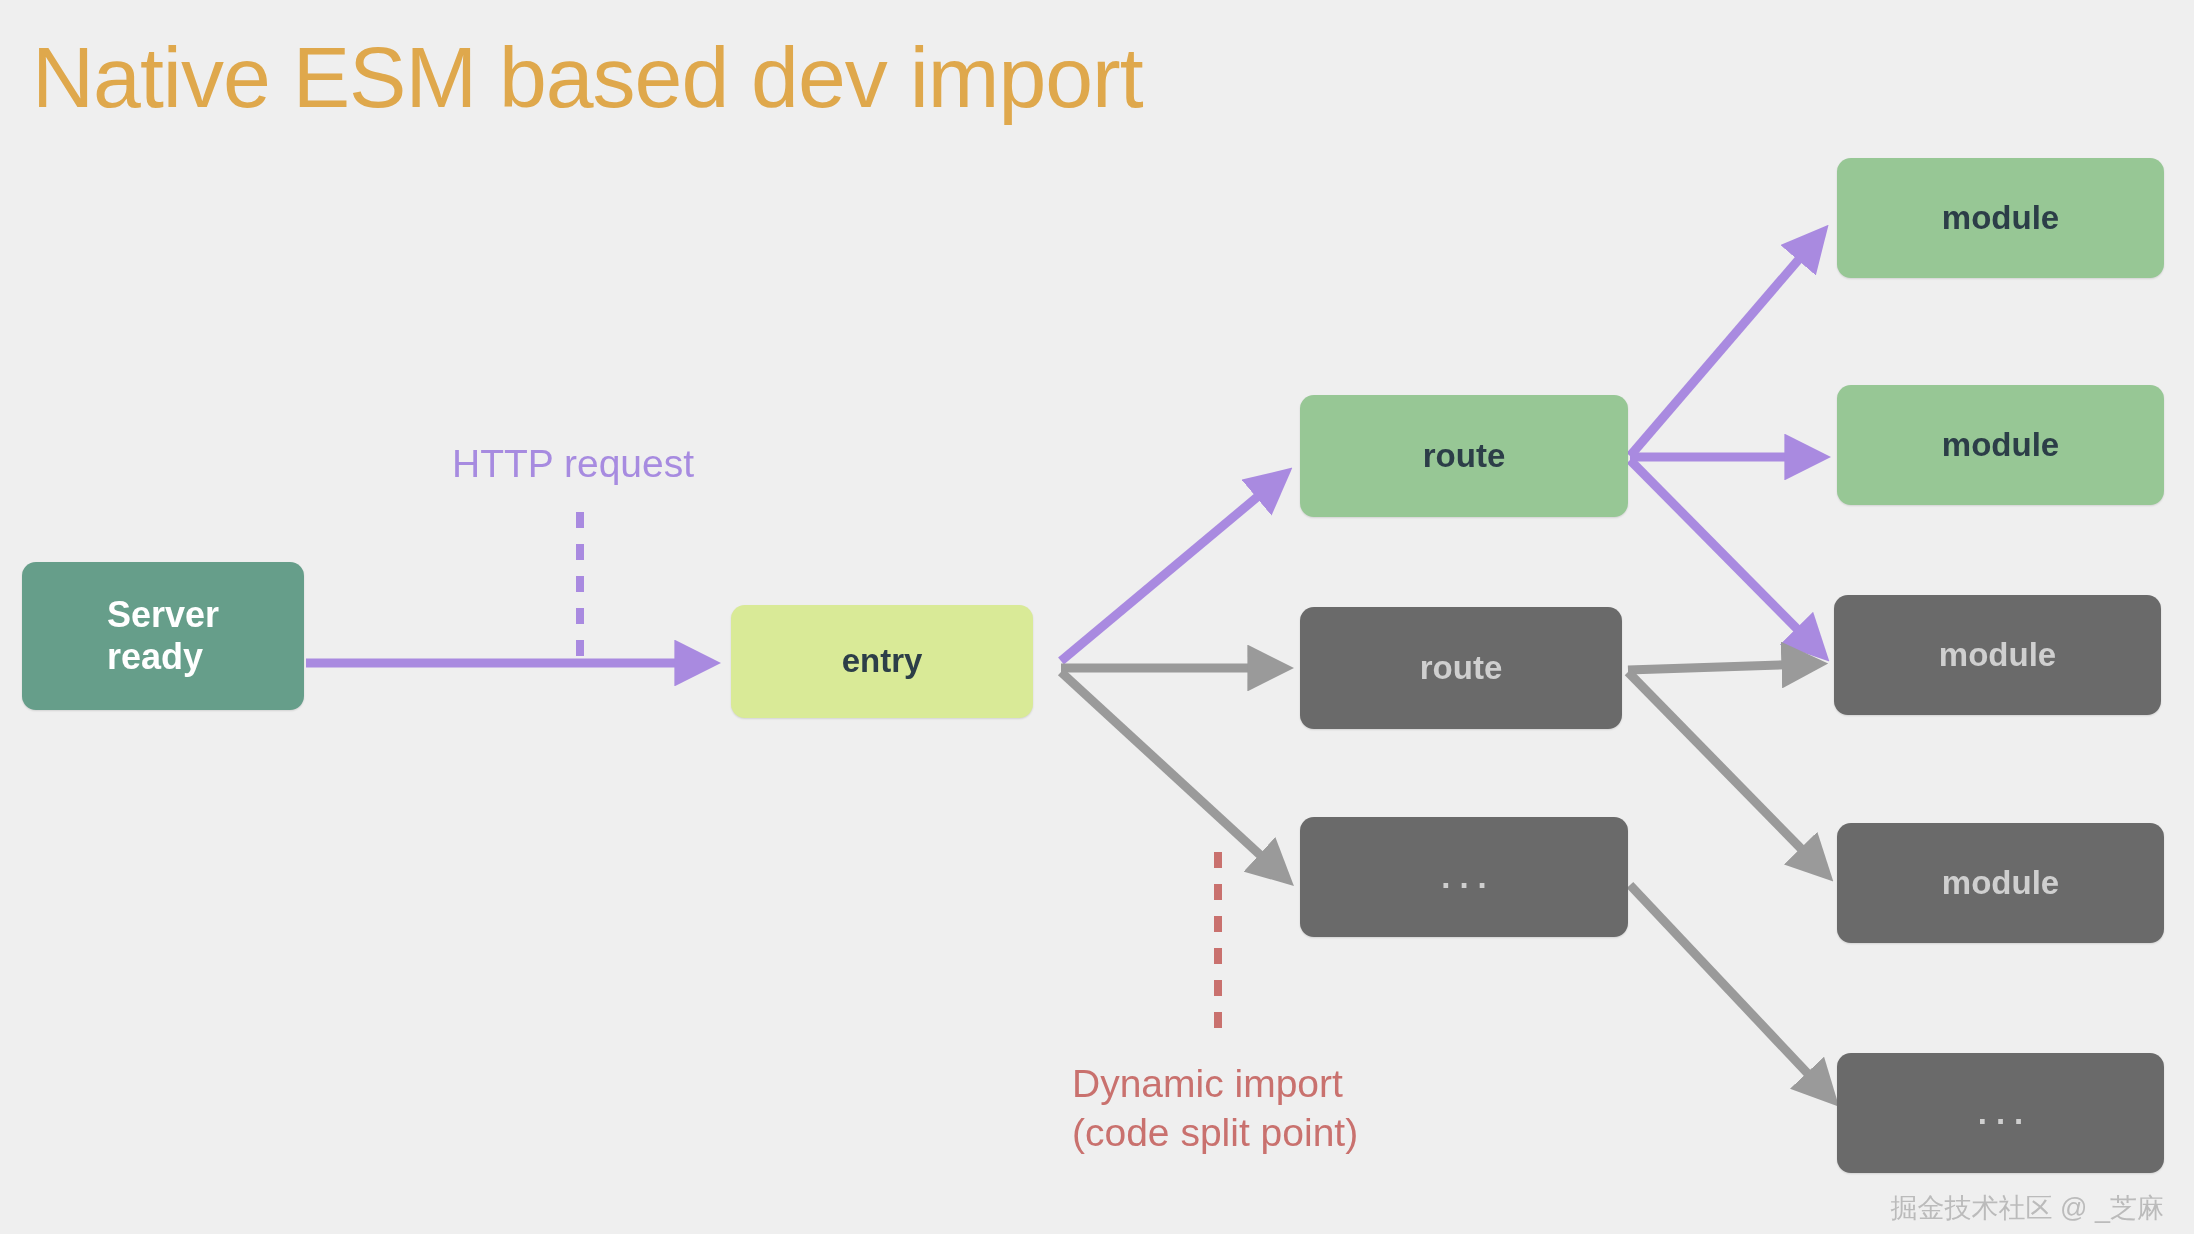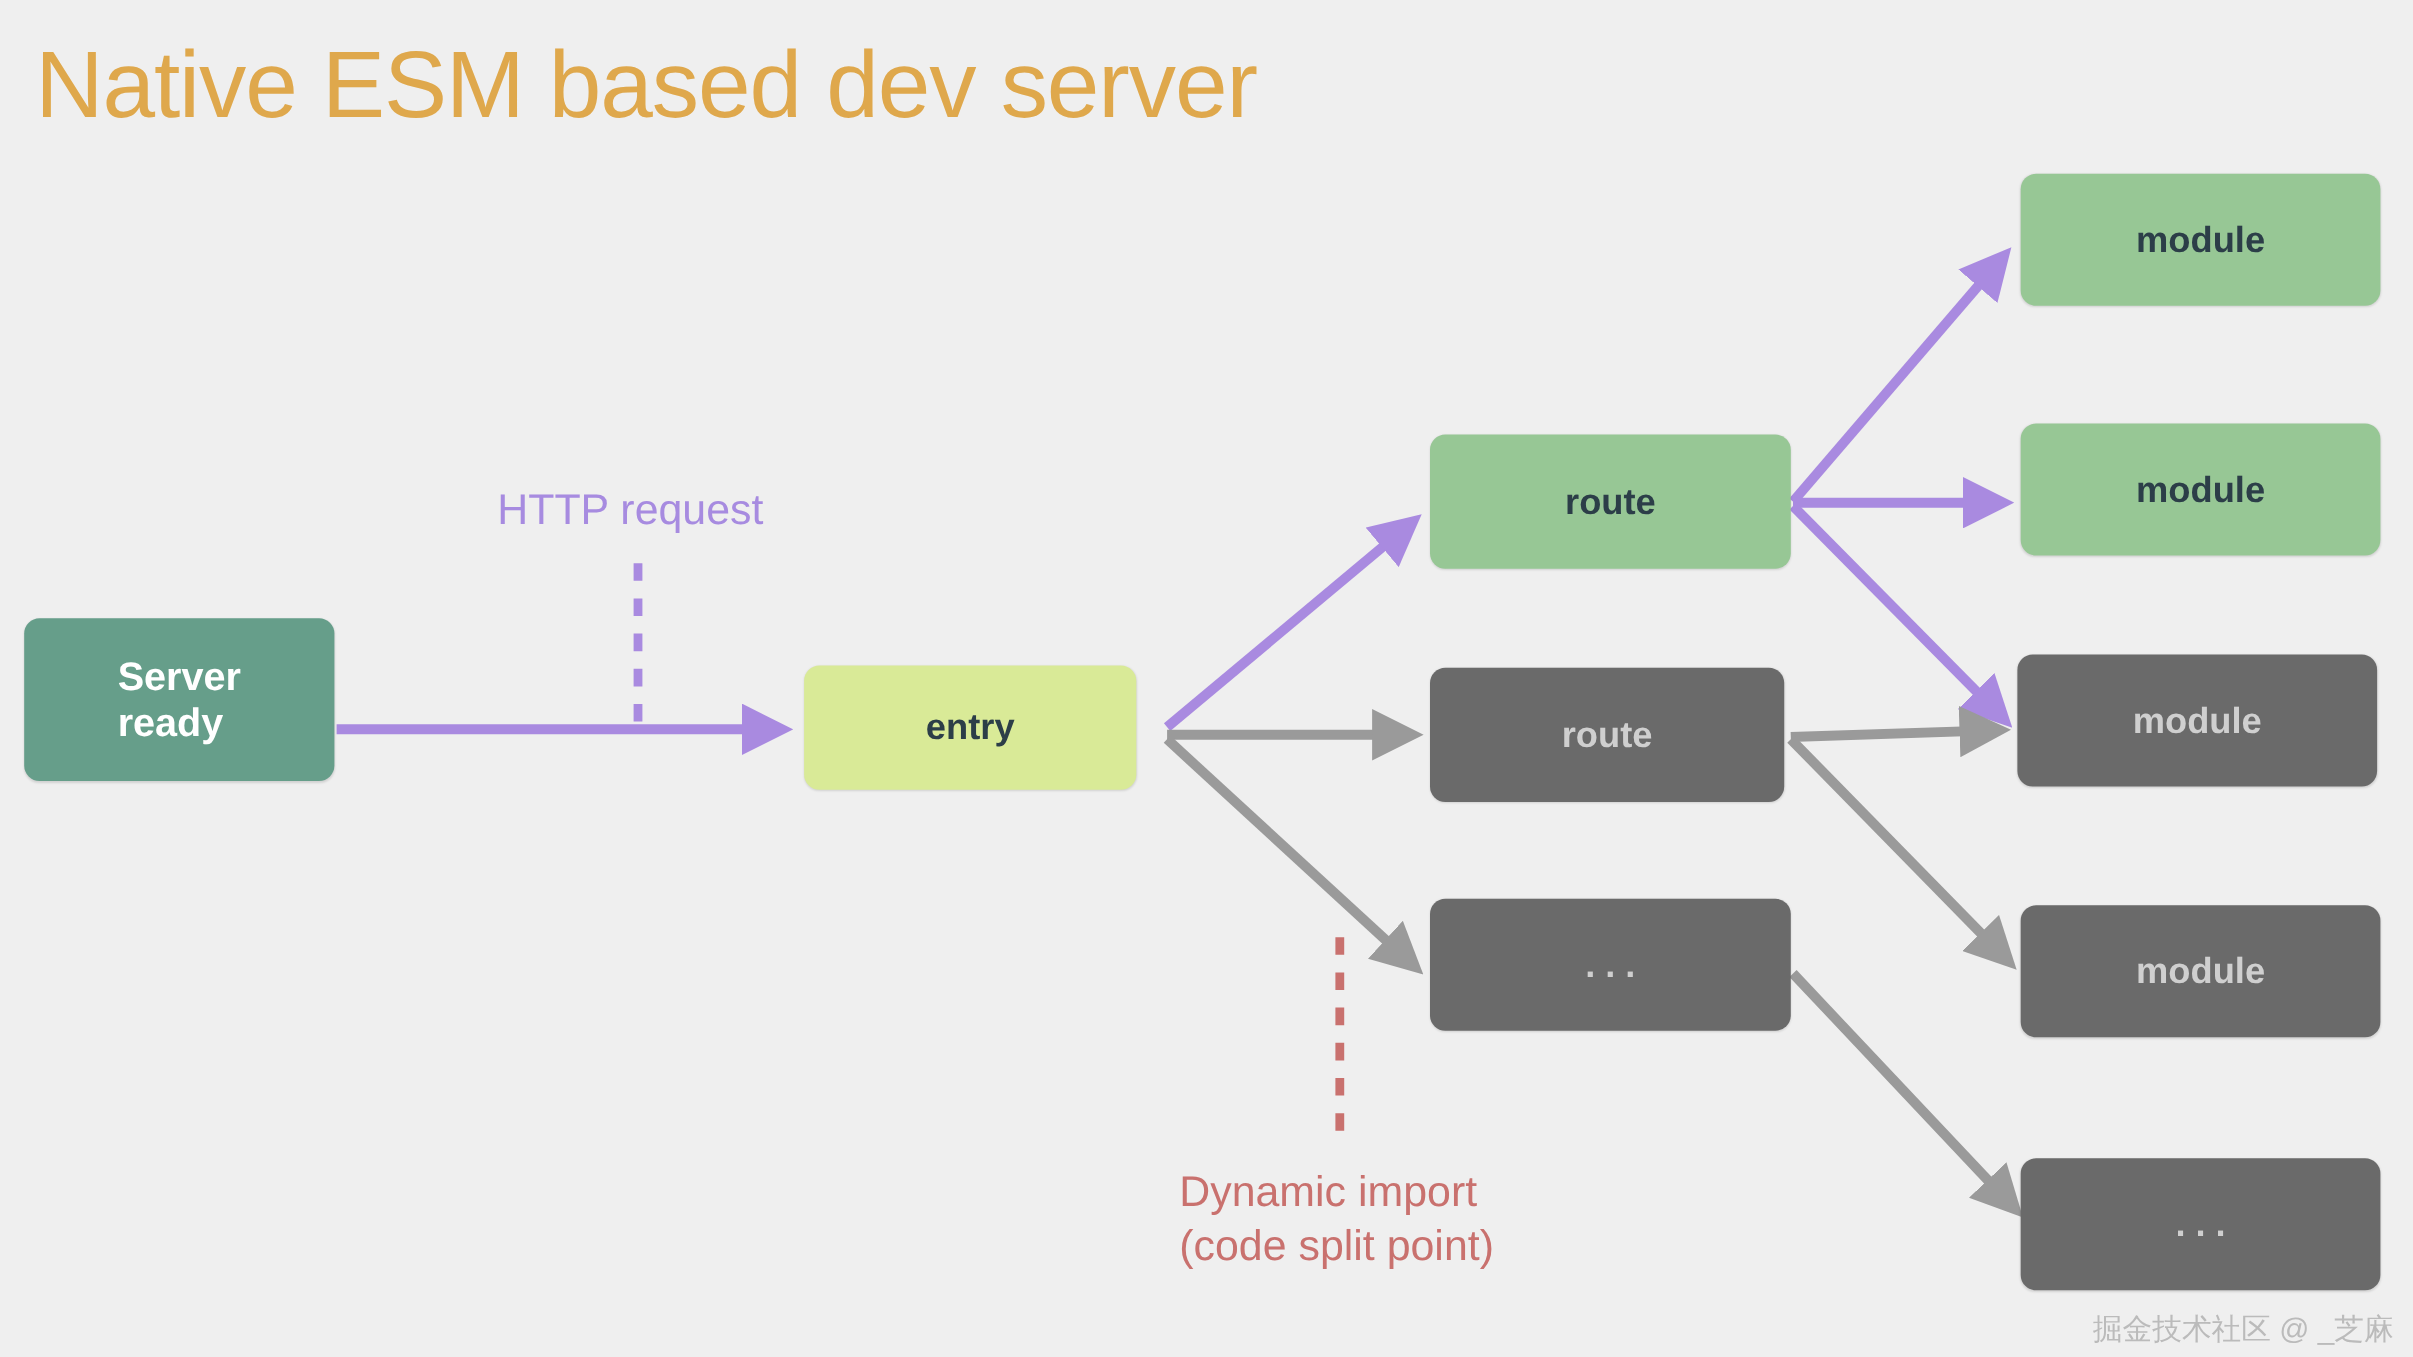--- a/index.html
+++ b/index.html
@@ -101,35 +101,35 @@
     color: #a78be0;
   }
   .annot.dynamic {
     left: 1072px;
     top: 1060px;
     font-size: 39px;
     color: #c9716e;
   }
   .watermark {
     position: absolute;
-    right: 18px;
+    right: 30px;
     bottom: 8px;
     font-size: 27px;
     color: #b9b9b9;
     z-index: 4;
     white-space: nowrap;
     opacity: 0.95;
   }
 </style>
 </head>
 <body>
 
 <div id="stage">
 
-  <div class="title">Native ESM based dev server</div>
+  <div class="title">Native ESM based dev import</div>
 
   <svg id="edges" viewBox="0 0 2194 1234" width="2194" height="1234">
     <defs>
       <marker id="arrowPurple" markerWidth="5.2" markerHeight="5.2" refX="3.4" refY="2.6" orient="auto" markerUnits="strokeWidth">
         <path d="M0,0 L5.2,2.6 L0,5.2 z" fill="#a98ae0"></path>
       </marker>
       <marker id="arrowGray" markerWidth="5.2" markerHeight="5.2" refX="3.4" refY="2.6" orient="auto" markerUnits="strokeWidth">
         <path d="M0,0 L5.2,2.6 L0,5.2 z" fill="#9a9a9a"></path>
       </marker>
     </defs>

